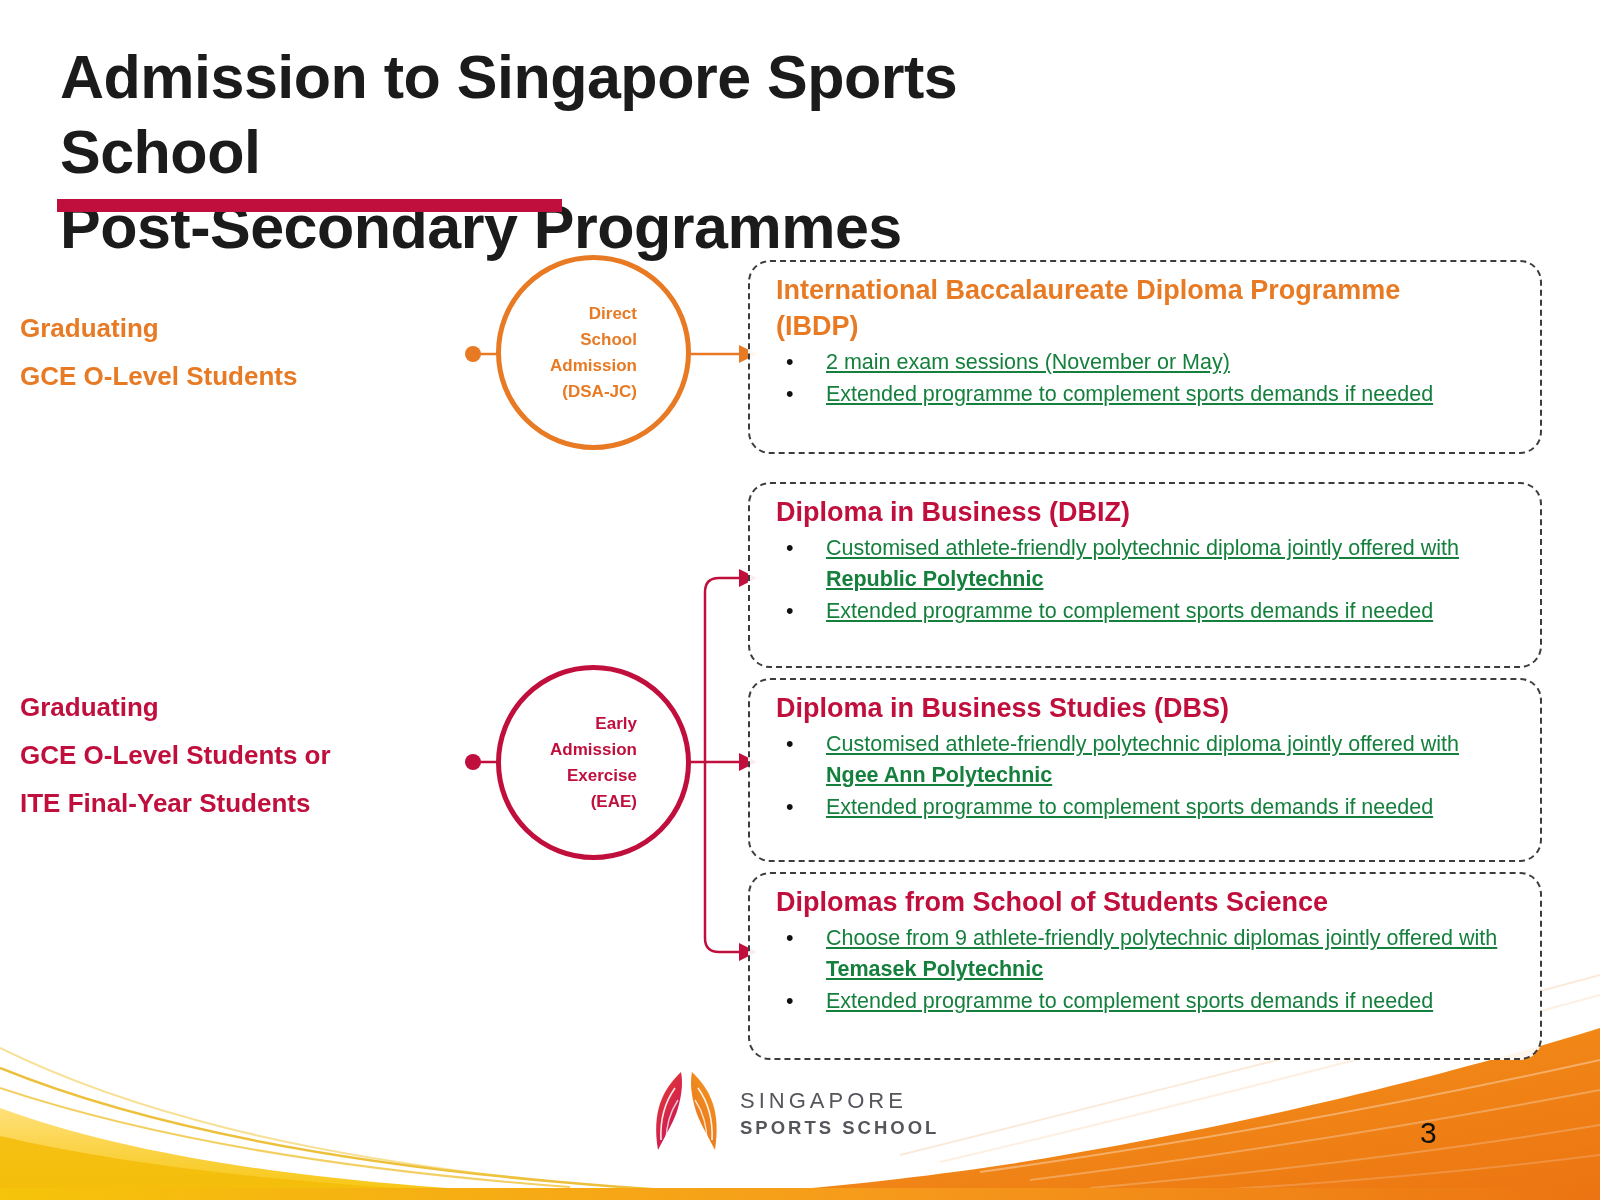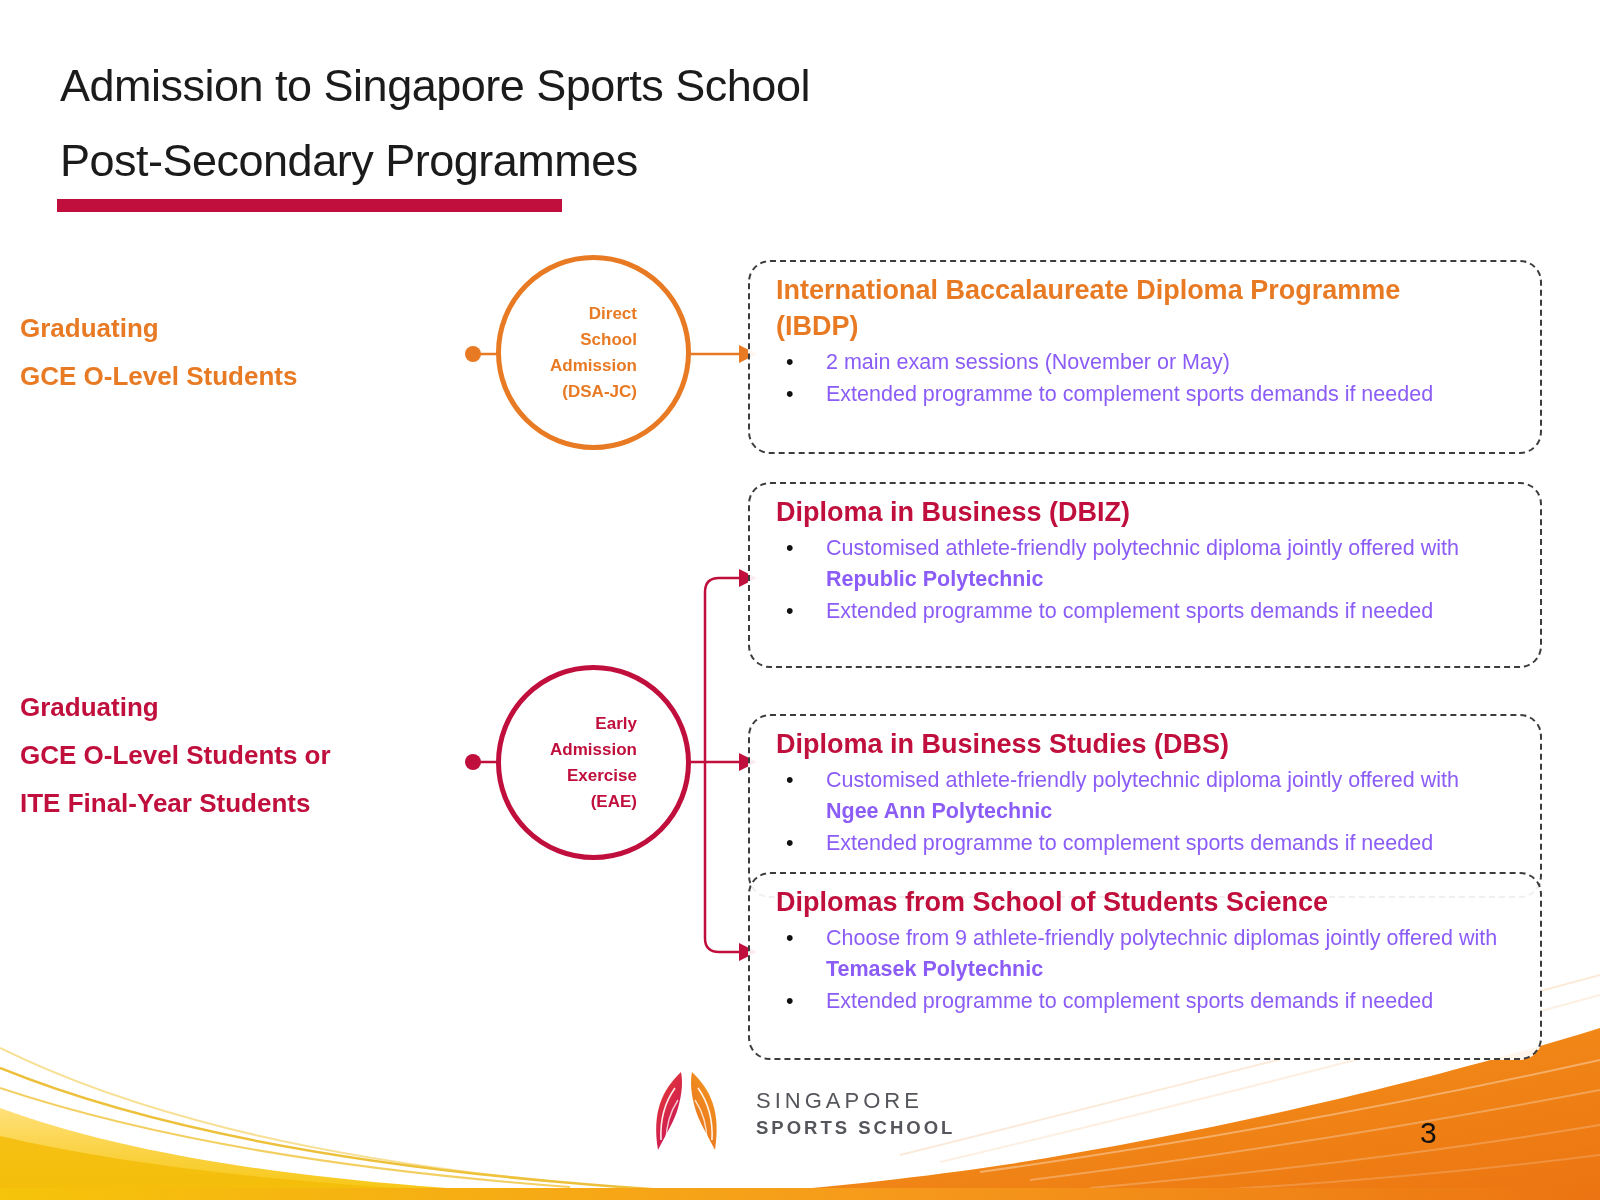--- a/index.html
+++ b/index.html
@@ -3,22 +3,22 @@
 <meta charset="utf-8">
 <style>
   html,body{margin:0;padding:0;}
   body{font-family:"Liberation Sans",sans-serif;background:#888;}
   .slide{
     position:relative;width:1600px;height:1200px;background:#ffffff;
     overflow:hidden;margin:0 auto;
   }
   
   .title{
-    position:absolute;left:60px;top:48px;width:1100px;
-    font-size:45px;font-weight:normal;color:#1b1b1b;line-height:75px;
+    position:absolute;left:60px;top:40px;width:1100px;
+    font-size:61px;font-weight:bold;color:#1b1b1b;line-height:75px;
     white-space:pre-line;letter-spacing:-0.5px;
   }
   .title-underline{
     position:absolute;left:57px;top:199px;width:505px;height:13px;
     background:var(--crimson);
   }
   
   .flow-label{
     position:absolute;width:440px;text-align:left;
     font-size:26px;font-weight:bold;line-height:48px;white-space:pre-line;
@@ -48,31 +48,31 @@
   }
   .prog-box h3{
     margin:2px 0 3px 0;font-size:27px;line-height:36px;
     font-weight:bold;white-space:pre-line;
   }
   .prog-box.accent-orange h3{color:var(--orange);}
   .prog-box.accent-crimson h3{color:var(--crimson);}
   .prog-box ul{margin:2px 0 0 0;padding:0;list-style:none;}
   .prog-box li{
     position:relative;padding-left:50px;font-size:21.5px;line-height:31px;
-    color:#8b5cf6;margin-bottom:1px;
+    color:#15803d;margin-bottom:1px;text-decoration:underline;
   }
   .prog-box li::before{
     content:"\2022";position:absolute;left:10px;top:0;font-size:21.5px;color:#111;
   }
   .box-ibdp{top:260px;height:194px;}
   .box-dbiz{top:482px;height:186px;}
-  .box-dbs{top:714px;height:184px;}
+  .box-dbs{top:678px;height:184px;}
   .box-as{top:872px;height:188px;}
   
-  .logo{position:absolute;left:648px;top:1070px;display:flex;align-items:center;gap:16px;}
+  .logo{position:absolute;left:648px;top:1070px;display:flex;align-items:center;}
   .logo-flame{width:78px;height:86px;}
   .logo-text{margin-left:14px;color:var(--logo-text);}
   .logo-line1{font-size:22px;letter-spacing:4px;font-weight:500;}
   .logo-line2{font-size:18.5px;letter-spacing:3px;font-weight:700;margin-top:3px;}
   
   .page-number{
     position:absolute;left:1420px;top:1116px;font-size:30px;color:#111;
   }
   
   .waves{position:absolute;left:0;bottom:0;width:1600px;height:260px;pointer-events:none;}

